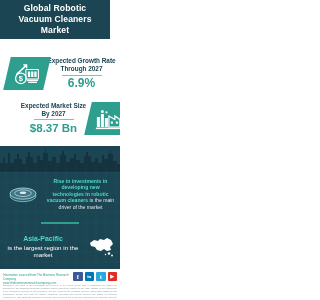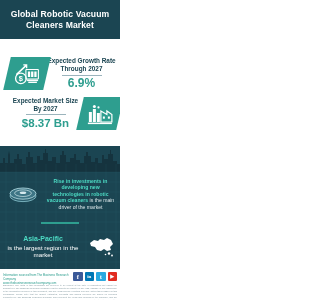--- a/index.html
+++ b/index.html
@@ -20,21 +20,21 @@
     height: 300px;
     position: relative;
     background: #ffffff;
     overflow: hidden;
   }
 
   
   .header {
     position: absolute;
     left: 0; top: 0;
-    width: 120px;
+    width: 110px;
     height: 39px;
     background: #1b4552;
     display: flex;
     align-items: center;
     justify-content: center;
     box-sizing: border-box;
     padding: 0 7px;
   }
   .header-title {
     color: #ffffff;
@@ -102,25 +102,25 @@
     color: #2e9e8f;
     font-size: 12px;
     font-weight: bold;
     line-height: 11px;
     text-align: center;
   }
 
   
   .card2 {
     position: absolute;
-    left: 8px; top: 58px;
+    left: 16px; top: 58px;
     width: 120px;
     height: 42px;
     display: flex;
-    align-items: flex-start;
+    align-items: center;
   }
   .card2-text {
     flex: 1;
     text-align: center;
     padding-left: 3px;
   }
   .para-badge-r {
     margin-left: 0;
     margin-right: 8px;
   }

